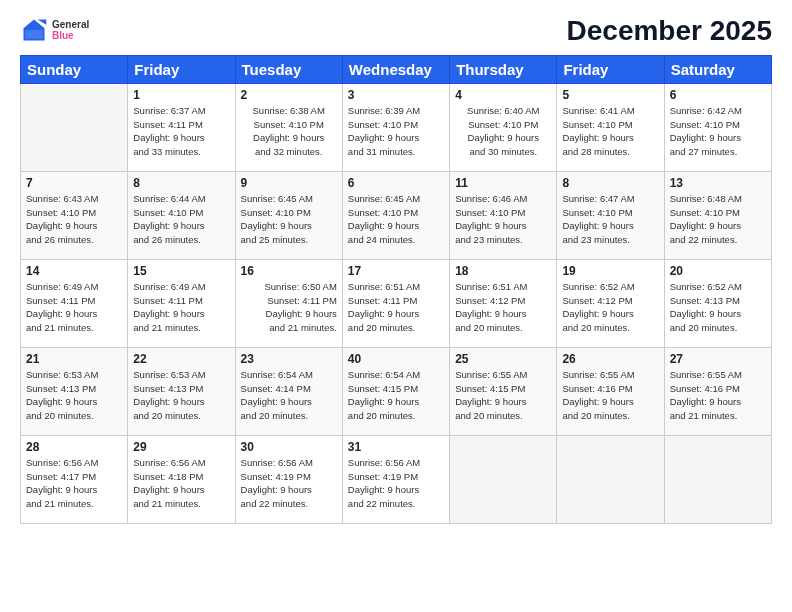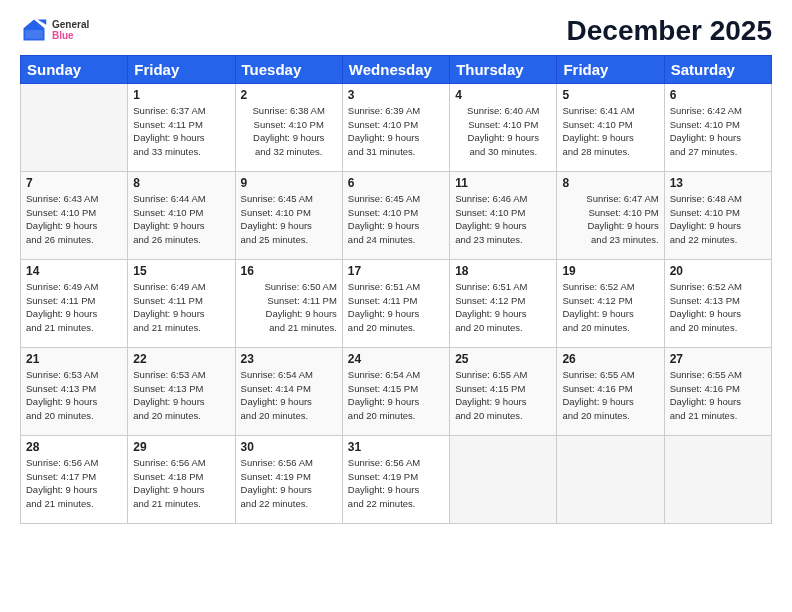--- a/index.html
+++ b/index.html
@@ -207,21 +207,21 @@
           </td>
           <td>
             <span class="day-num">11</span>
             <div class="day-info" style="white-space: pre-line;">Sunrise: 6:46 AM
 Sunset: 4:10 PM
 Daylight: 9 hours
 and 23 minutes.</div>
           </td>
           <td>
             <span class="day-num">8</span>
-            <div class="day-info" style="white-space: pre-line; text-align: right;">Sunrise: 6:47 AM
+            <div class="day-info" style="white-space: pre-line;">Sunrise: 6:47 AM
 Sunset: 4:10 PM
 Daylight: 9 hours
 and 23 minutes.</div>
           </td>
           <td>
             <span class="day-num">13</span>
             <div class="day-info" style="white-space: pre-line;">Sunrise: 6:48 AM
 Sunset: 4:10 PM
 Daylight: 9 hours
 and 22 minutes.</div>
@@ -294,21 +294,21 @@
 and 20 minutes.</div>
           </td>
           <td>
             <span class="day-num">23</span>
             <div class="day-info" style="white-space: pre-line;">Sunrise: 6:54 AM
 Sunset: 4:14 PM
 Daylight: 9 hours
 and 20 minutes.</div>
           </td>
           <td>
-            <span class="day-num">24</span>
+            <span class="day-num">40</span>
             <div class="day-info" style="white-space: pre-line;">Sunrise: 6:54 AM
 Sunset: 4:15 PM
 Daylight: 9 hours
 and 20 minutes.</div>
           </td>
           <td>
             <span class="day-num">25</span>
             <div class="day-info" style="white-space: pre-line;">Sunrise: 6:55 AM
 Sunset: 4:15 PM
 Daylight: 9 hours

